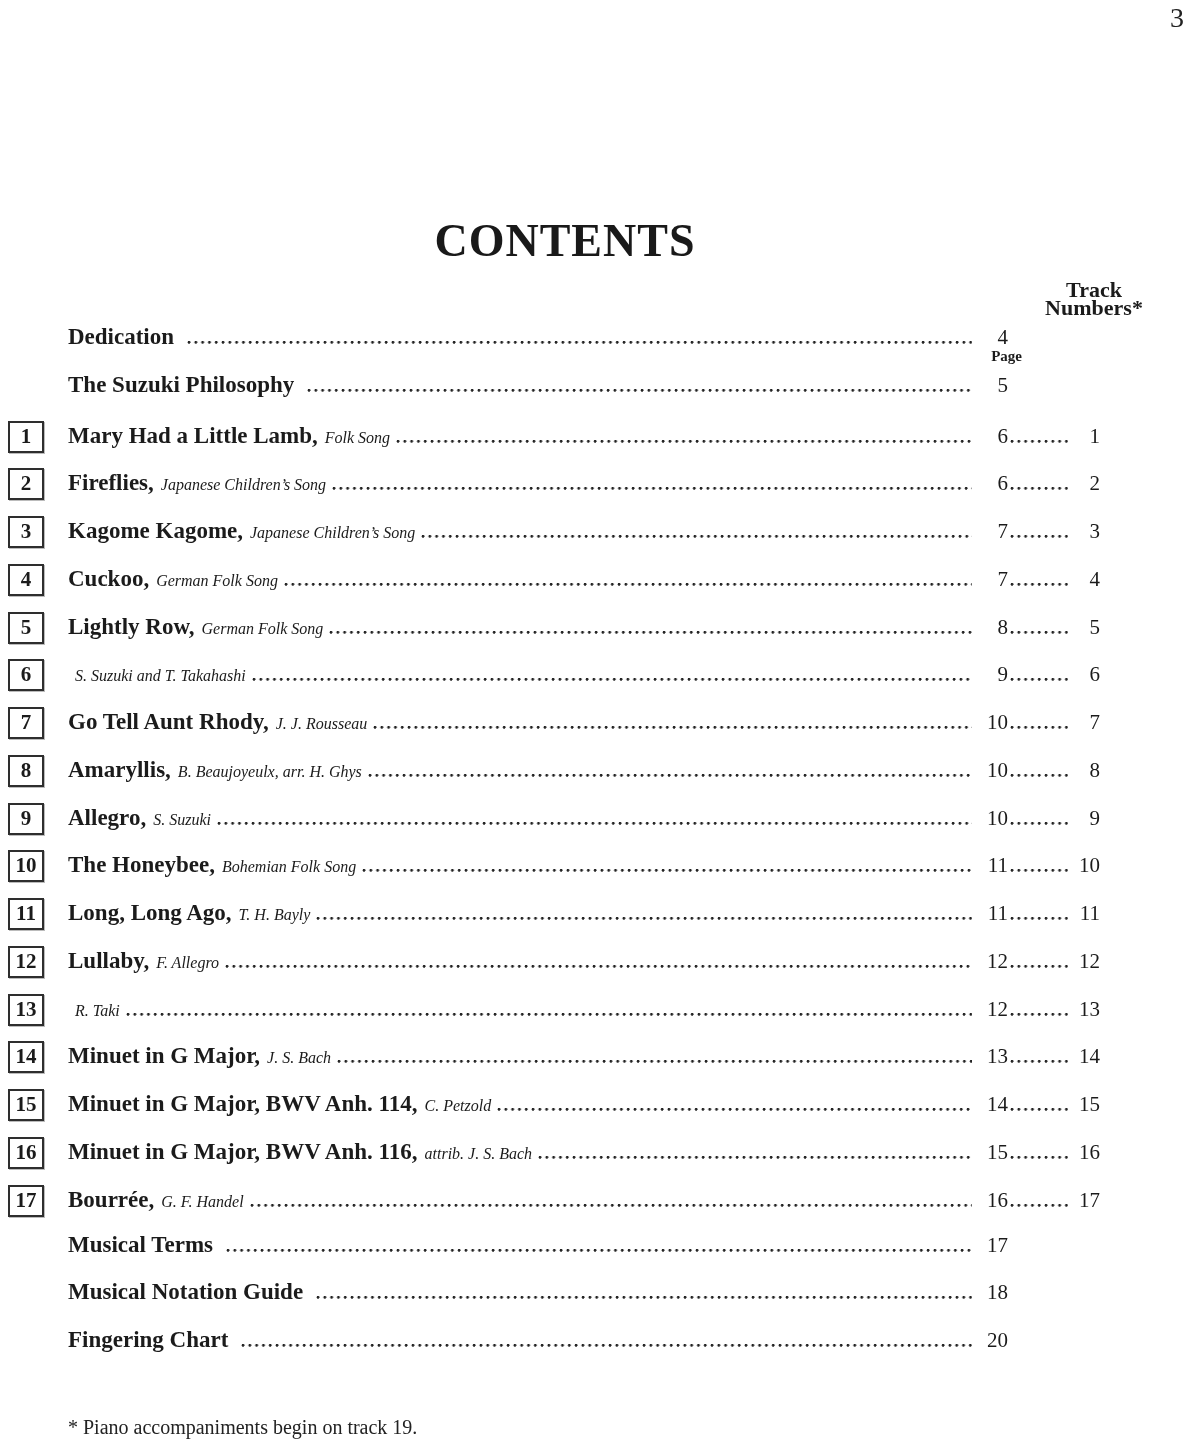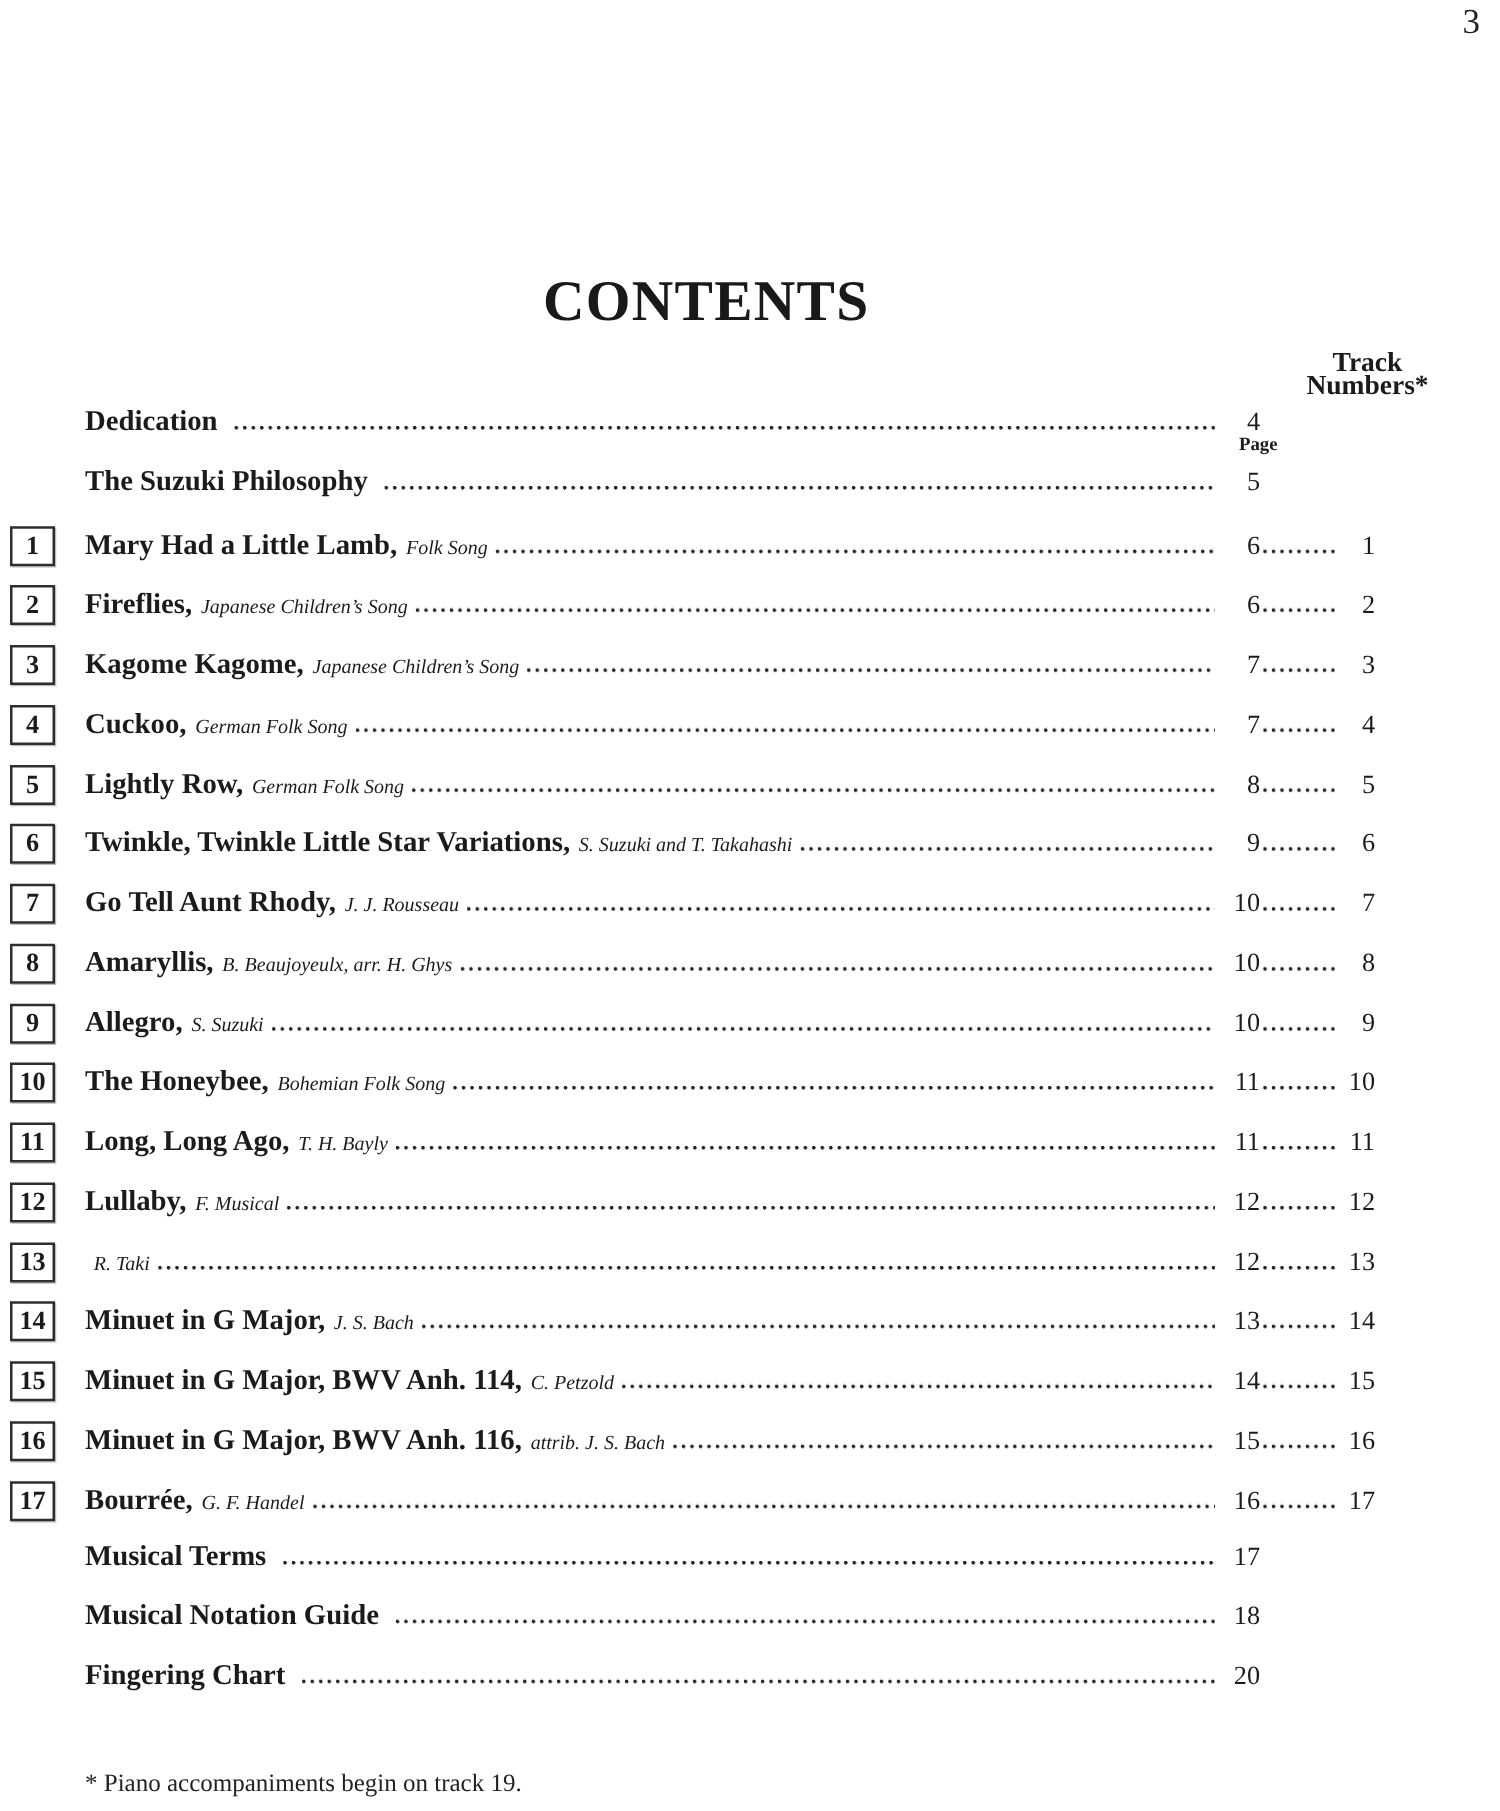--- a/index.html
+++ b/index.html
@@ -148,21 +148,20 @@
       <span class="etitle">Lightly Row,</span>
       <span class="ecomp">German Folk Song</span>
       <span class="leader"></span>
       <span class="epage">8</span>
       <span class="leader l2"></span>
       <span class="etrack">5</span>
     </div>
 
     <div class="row">
       <span class="numcol"><span class="numbox">6</span></span>
-      <span class="etitle">Twinkle, Twinkle Little Star Variations,</span>
       <span class="ecomp">S. Suzuki and T. Takahashi</span>
       <span class="leader"></span>
       <span class="epage">9</span>
       <span class="leader l2"></span>
       <span class="etrack">6</span>
     </div>
 
     <div class="row">
       <span class="numcol"><span class="numbox">7</span></span>
       <span class="etitle">Go Tell Aunt Rhody,</span>
@@ -209,21 +208,21 @@
       <span class="ecomp">T. H. Bayly</span>
       <span class="leader"></span>
       <span class="epage">11</span>
       <span class="leader l2"></span>
       <span class="etrack">11</span>
     </div>
 
     <div class="row">
       <span class="numcol"><span class="numbox">12</span></span>
       <span class="etitle">Lullaby,</span>
-      <span class="ecomp">F. Musical</span>
+      <span class="ecomp">F. Allegro</span>
       <span class="leader"></span>
       <span class="epage">12</span>
       <span class="leader l2"></span>
       <span class="etrack">12</span>
     </div>
 
     <div class="row">
       <span class="numcol"><span class="numbox">13</span></span>
       <span class="ecomp">R. Taki</span>
       <span class="leader"></span>

